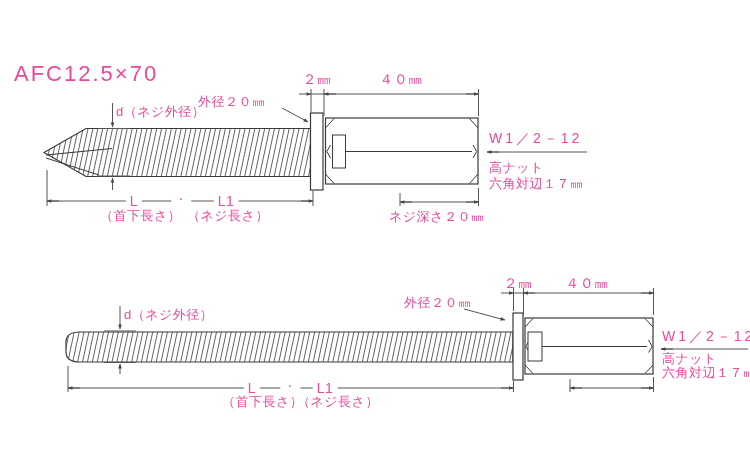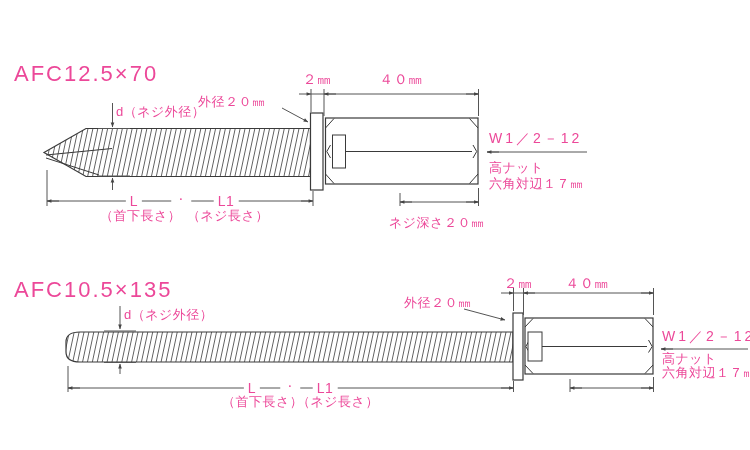--- a/index.html
+++ b/index.html
@@ -103,28 +103,27 @@
   </svg>
 
   <div class="lbl title" style="left:14px;top:61px">AFC12.5×70</div>
   <div class="lbl" style="left:116px;top:105px">d（ネジ外径）</div>
   <div class="lbl" style="left:198px;top:95px">外径２０㎜</div>
   <div class="lbl dim ctr" style="left:317px;top:71px">２㎜</div>
   <div class="lbl dim ctr" style="left:401px;top:71px">４０㎜</div>
   <div class="lbl spec" style="left:489px;top:130px">W1／2－12</div>
   <div class="lbl" style="left:489px;top:161px">高ナット</div>
   <div class="lbl" style="left:489px;top:177px">六角対辺１７㎜</div>
-  <div class="lbl" style="left:389px;top:216px">ネジ深さ２０㎜</div>
+  <div class="lbl" style="left:389px;top:210px">ネジ深さ２０㎜</div>
   <div class="lbl inline-dim ctr" style="left:134px;top:193px">L</div>
   <div class="lbl inline-dim ctr" style="left:181px;top:193px;font-size:11px">・</div>
   <div class="lbl inline-dim ctr" style="left:226px;top:193px">L1</div>
   <div class="lbl" style="left:100px;top:209px">（首下長さ）</div>
   <div class="lbl" style="left:187px;top:209px">（ネジ長さ）</div>
 
-  <div class="lbl title" style="left:14px;top:277px">AFC10.5×135</div>
   <div class="lbl" style="left:124px;top:308px">d（ネジ外径）</div>
   <div class="lbl" style="left:404px;top:296px">外径２０㎜</div>
   <div class="lbl dim ctr" style="left:518px;top:275px">２㎜</div>
   <div class="lbl dim ctr" style="left:587px;top:275px">４０㎜</div>
   <div class="lbl spec" style="left:662px;top:328px">W1／2－12</div>
   <div class="lbl" style="left:662px;top:352px">高ナット</div>
   <div class="lbl" style="left:662px;top:366px">六角対辺１７㎜</div>
   <div class="lbl inline-dim ctr" style="left:252px;top:380px">L</div>
   <div class="lbl inline-dim ctr" style="left:290px;top:380px;font-size:11px">・</div>
   <div class="lbl inline-dim ctr" style="left:325px;top:380px">L1</div>

